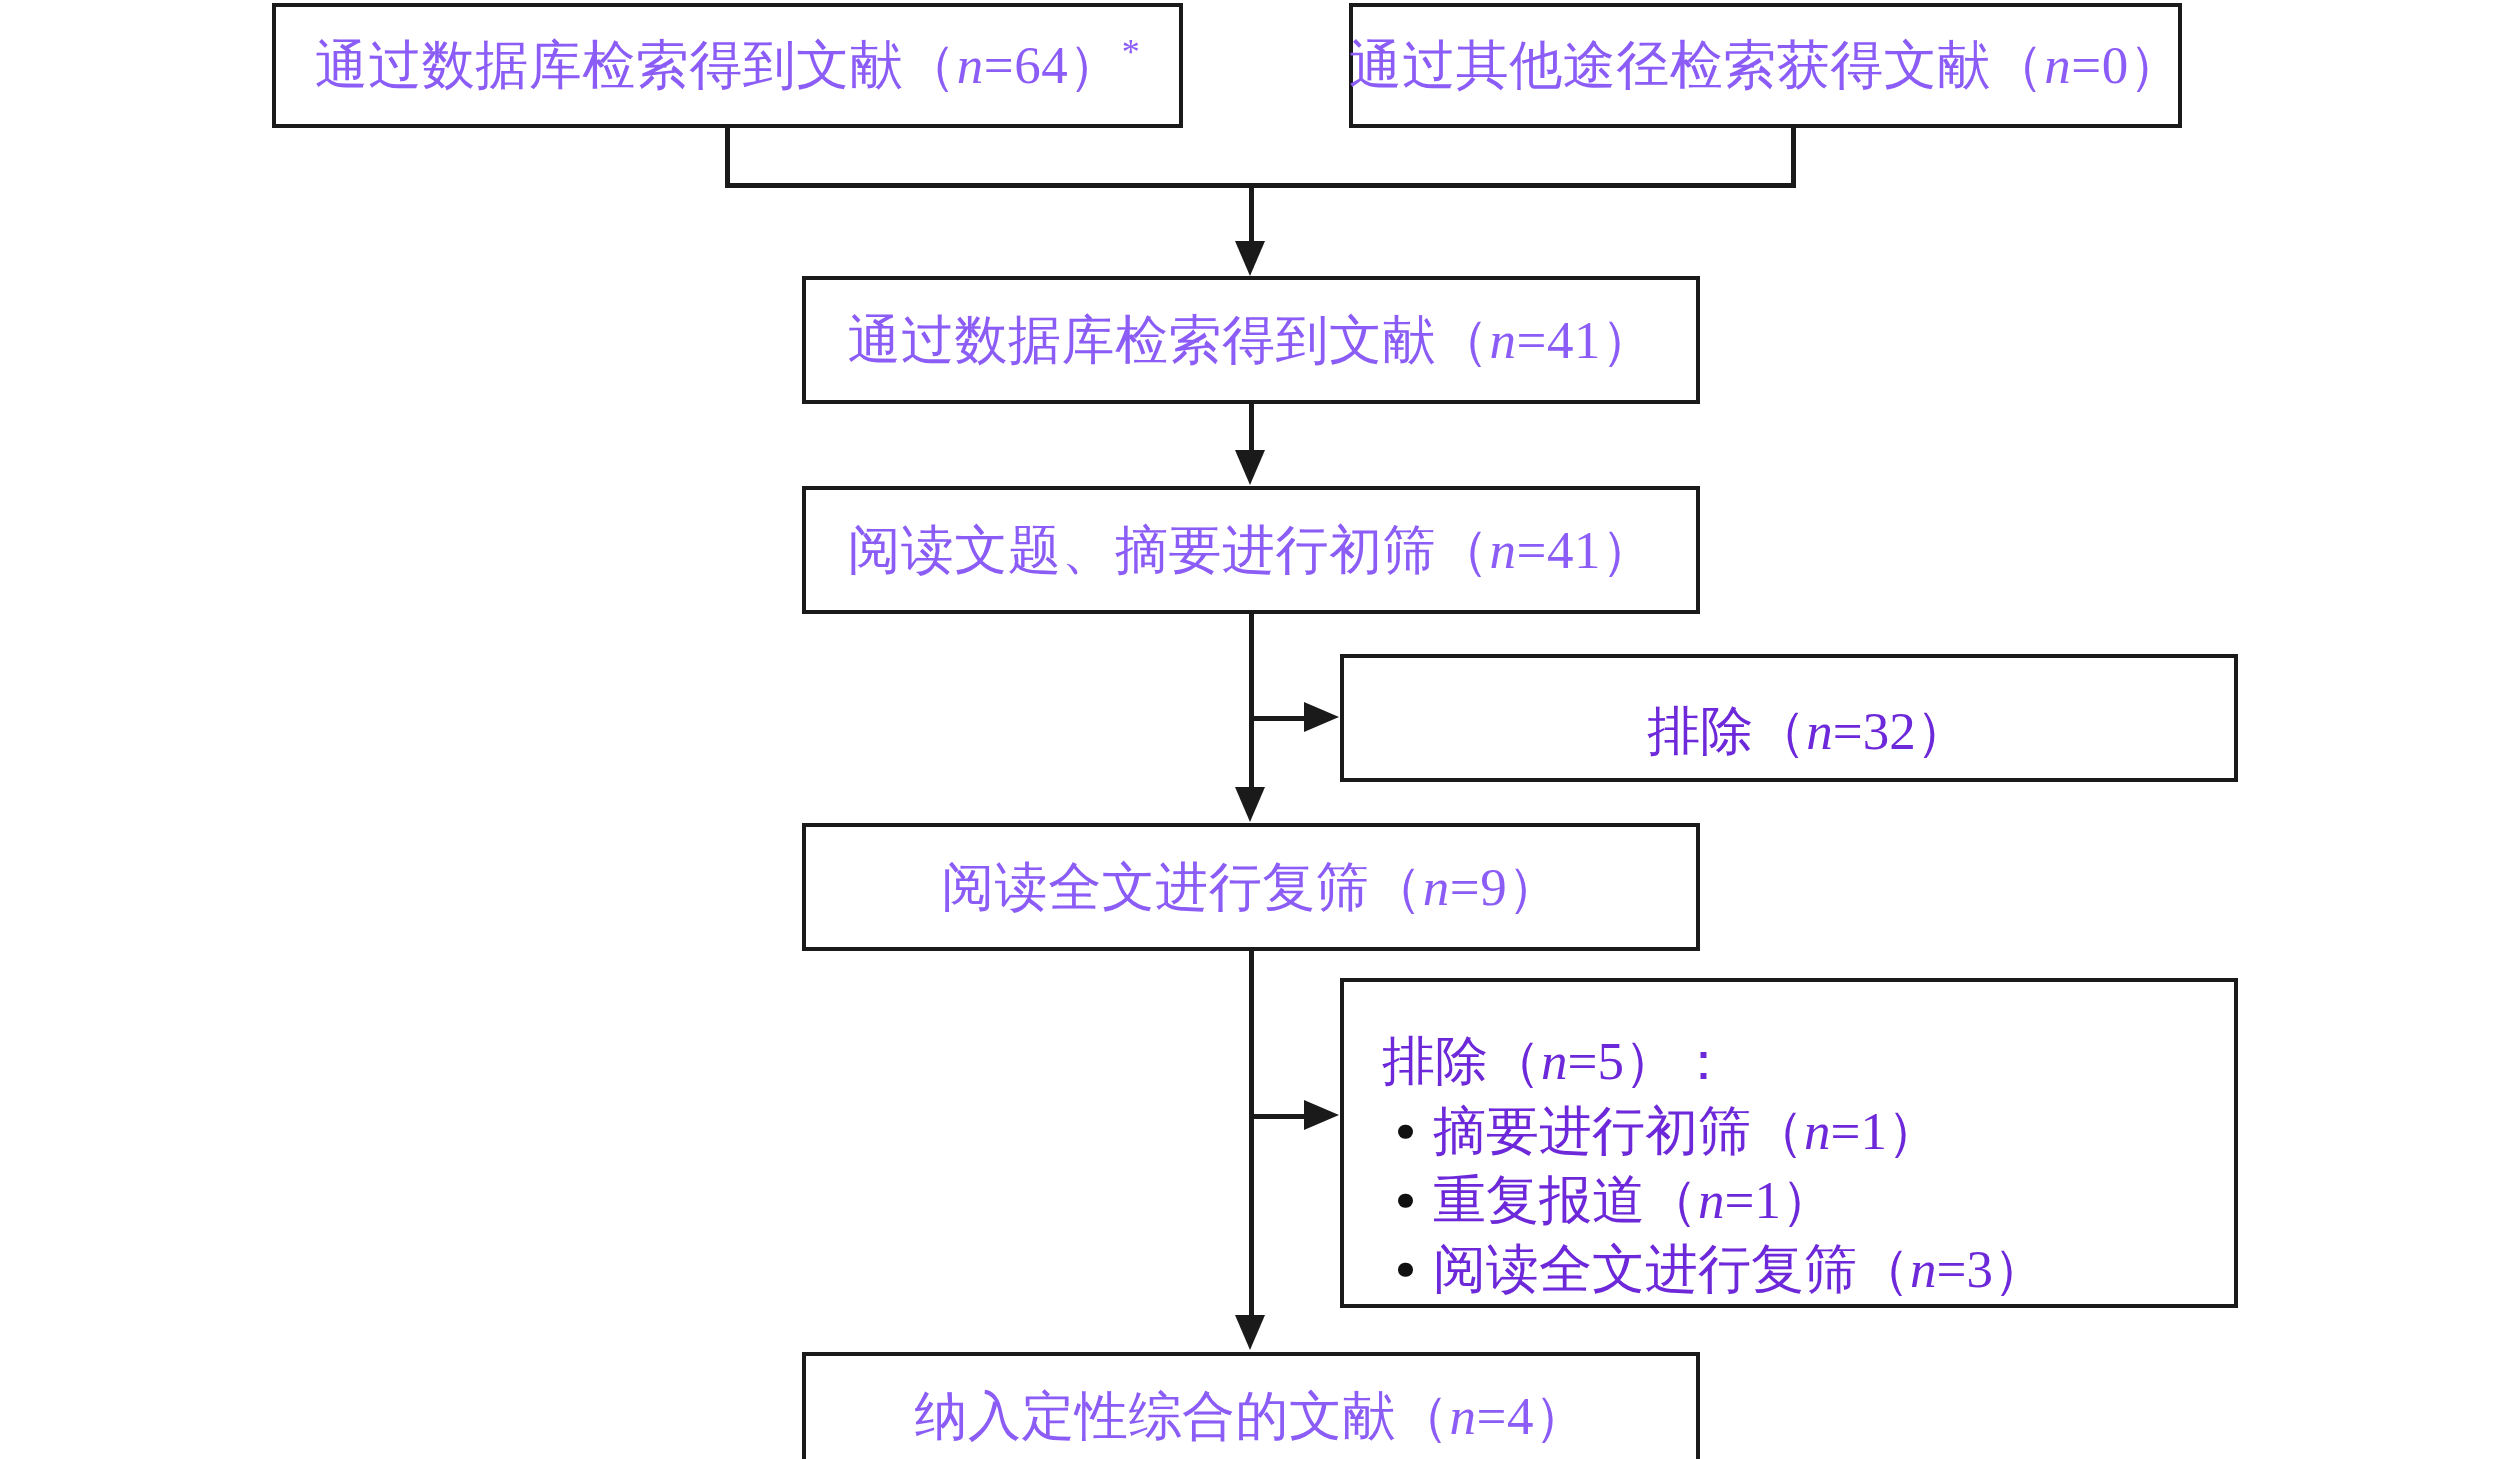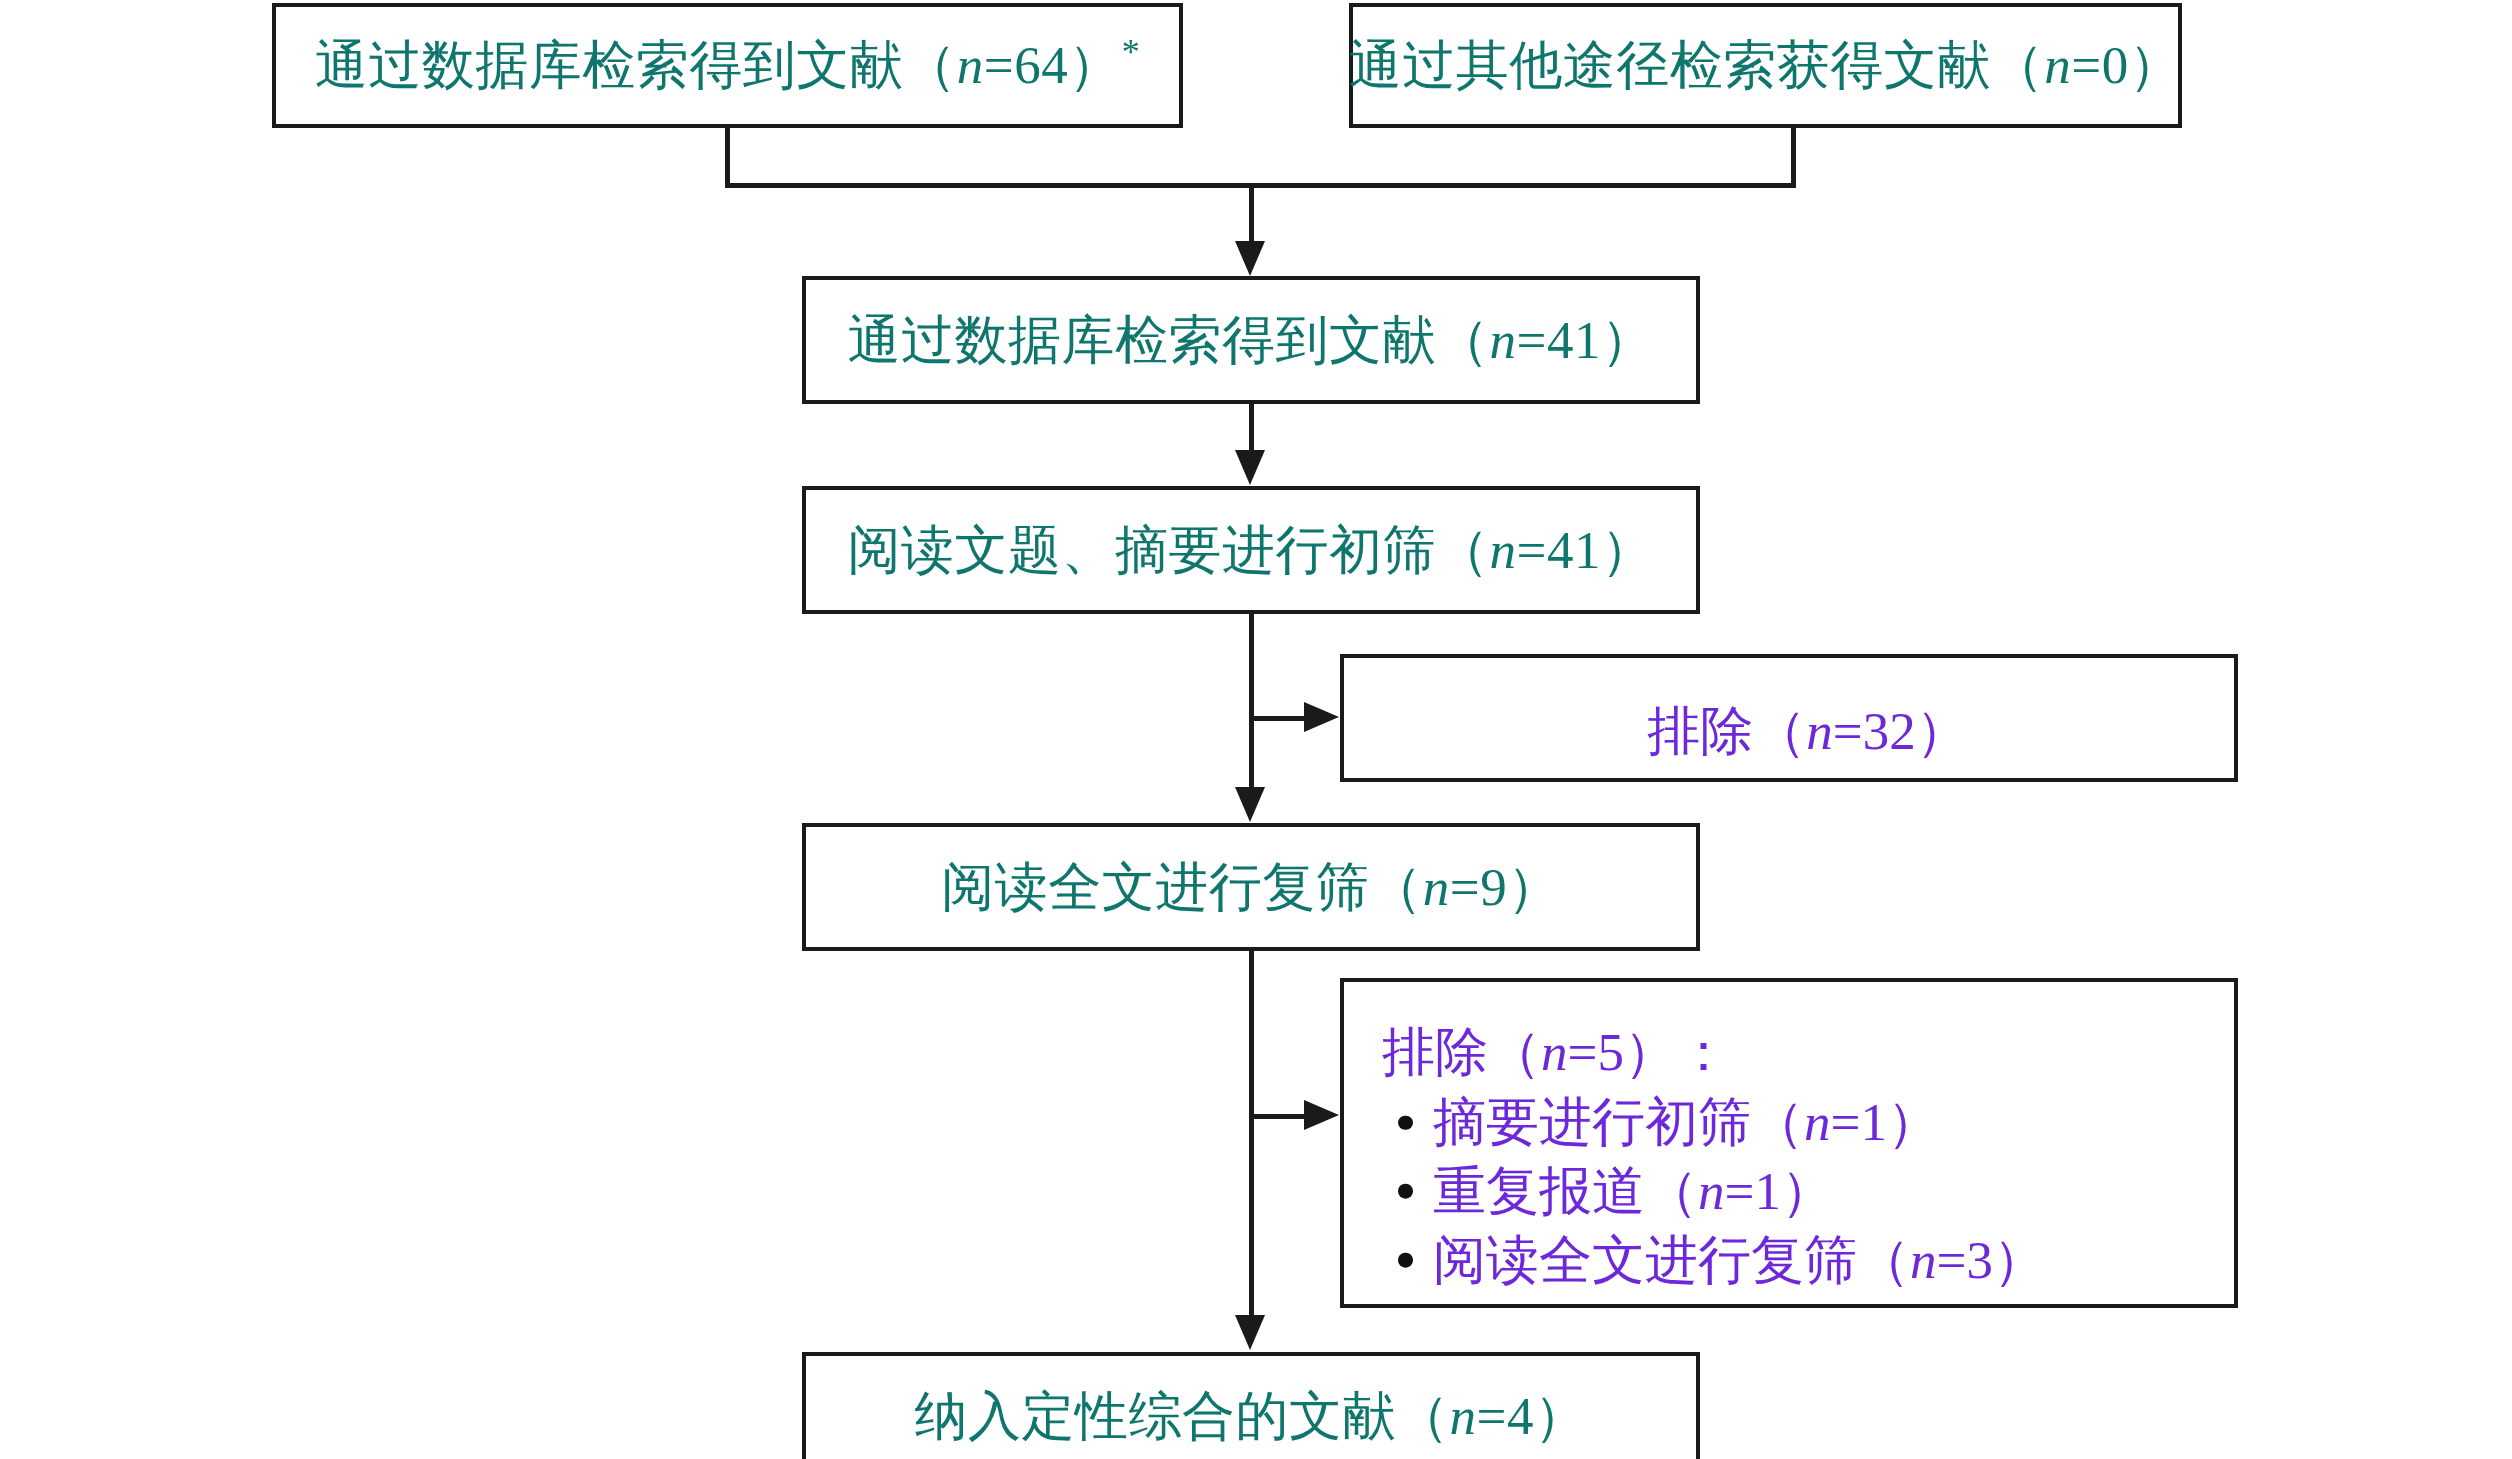--- a/index.html
+++ b/index.html
@@ -21,26 +21,26 @@
     position: absolute;
     box-sizing: border-box;
     border: 4.6px solid #1a1a1a;
     background: #ffffff;
     display: flex;
     align-items: center;
     justify-content: center;
   }
   .box.left-align {
     justify-content: flex-start;
-    align-items: center;
+    align-items: flex-end;
   }
   .box-text {
     font-size: 53px;
     line-height: 1.18;
-    color: #0f766e;
+    color: #8b5cf6;
     white-space: nowrap;
     letter-spacing: 0.5px;
   }
   .ital {
     font-style: italic;
     font-family: "Liberation Serif", "DejaVu Serif", serif;
   }
   .star {
     font-size: 36px;
     vertical-align: super;

